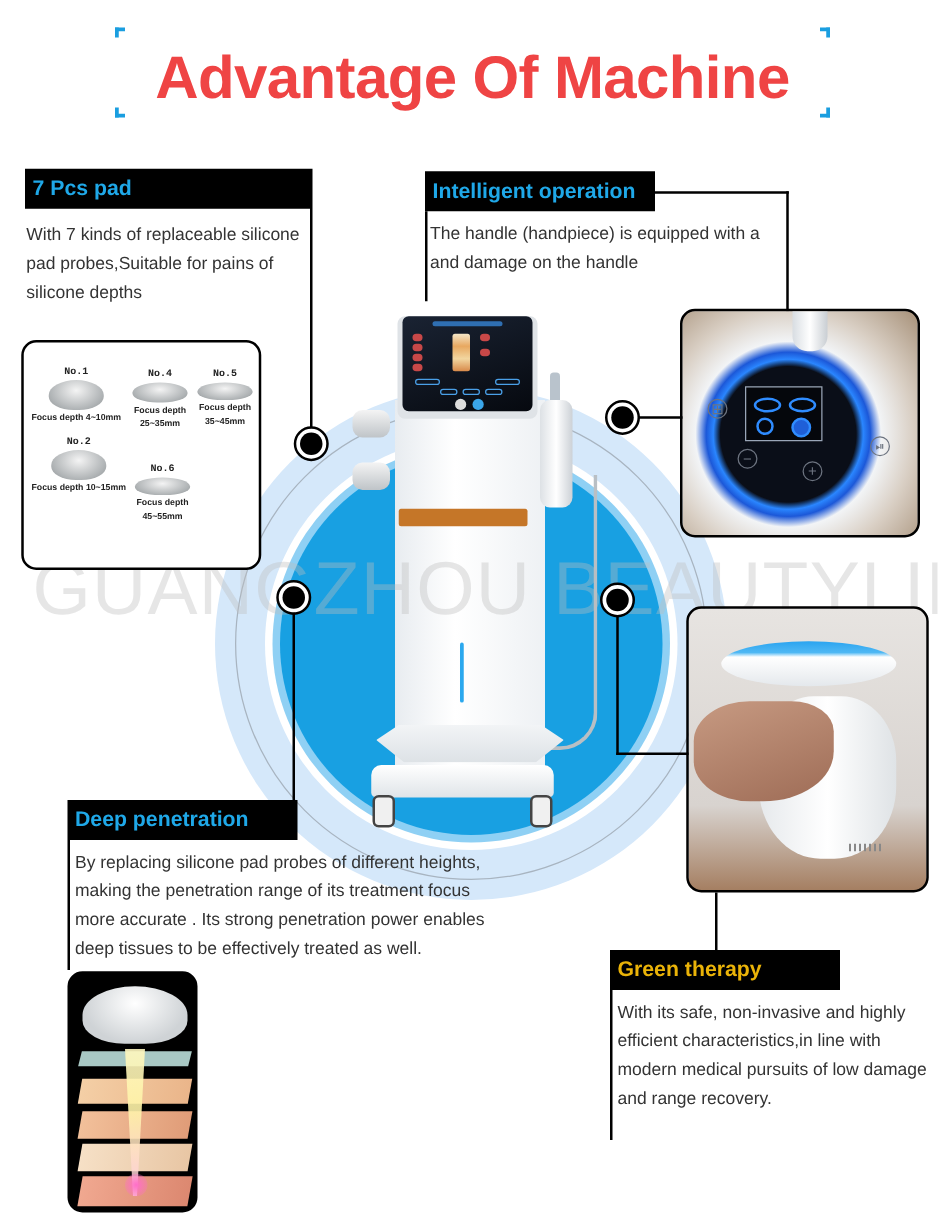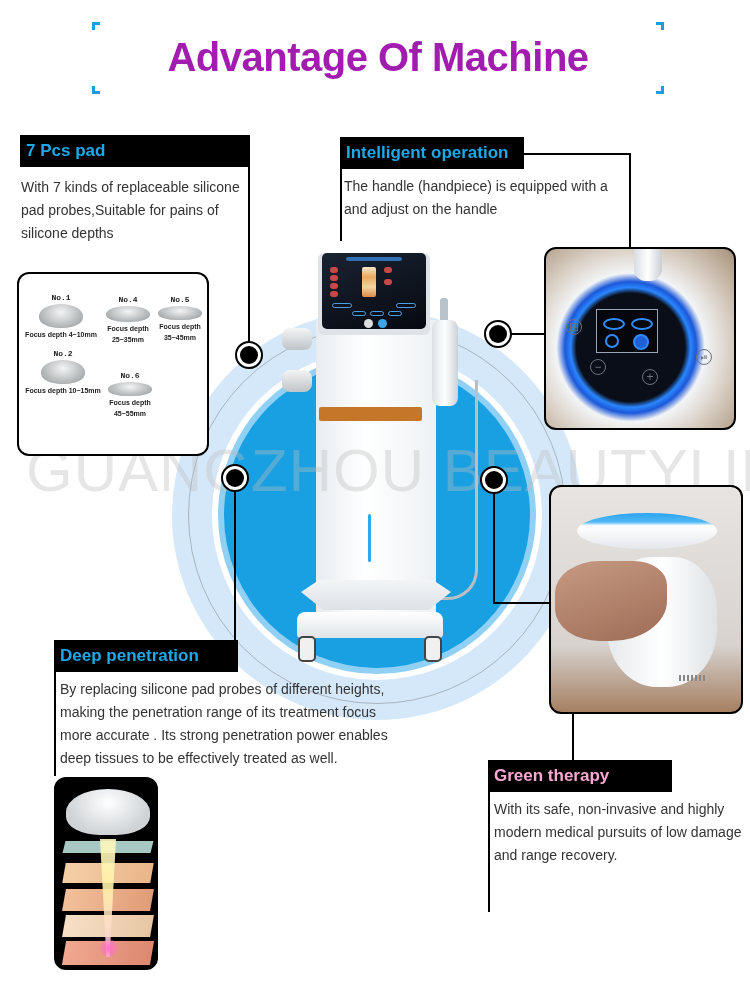--- a/index.html
+++ b/index.html
@@ -9,26 +9,26 @@
   .abs { position: absolute; }
 
   
   .title-frame { left: 92px; top: 22px; width: 572px; height: 72px; }
   .corner { position: absolute; width: 8px; height: 8px; border-color: #1a9ee0; border-style: solid; }
   .corner.tl { left: 0; top: 0; border-width: 3px 0 0 3px; }
   .corner.tr { right: 0; top: 0; border-width: 3px 3px 0 0; }
   .corner.bl { left: 0; bottom: 0; border-width: 0 0 3px 3px; }
   .corner.br { right: 0; bottom: 0; border-width: 0 3px 3px 0; }
   .page-title { position: absolute; left: 0; right: 0; top: 13px; text-align: center;
-    font-size: 40px; font-weight: bold; color: #a21caf; letter-spacing: -0.5px; }
+    font-size: 48px; font-weight: bold; color: #ef4444; letter-spacing: -0.5px; }
 
   
   .sec-head { background: #000; height: 32px; line-height: 32px; padding-left: 6px;
     font-size: 17px; font-weight: bold; color: #1fa8e8; }
-  .sec-head.green { color: #f9a8d4; }
+  .sec-head.green { color: #eab308; }
   .sec-body { font-size: 14px; line-height: 23px; color: #333; }
 
   
   .line { position: absolute; background: #000; }
 
   
   .dot { position: absolute; width: 28px; height: 28px; border-radius: 50%;
     background: #fff; border: 2px solid #000; }
   .dot::after { content: ""; position: absolute; left: 3px; top: 3px; width: 18px; height: 18px;
     border-radius: 50%; background: #000; }
@@ -207,21 +207,21 @@
     <div>45~55mm</div>
   </div>
 </div>
 
 <div class="abs sec-head" style="left:340px;top:137px;width:184px;">Intelligent operation</div>
 <div class="line" style="left:524px;top:153px;width:107px;height:2px;"></div>
 <div class="line" style="left:629px;top:153px;width:2px;height:96px;"></div>
 <div class="line" style="left:340px;top:169px;width:2px;height:72px;"></div>
 <div class="abs sec-body" style="left:344px;top:175px;width:290px;">
   <div>The handle (handpiece) is equipped with a</div>
-  <div>and adjust on the handle</div>
+  <div>and damage on the handle</div>
 </div>
 
 <div class="photo photo-handle">
   <div class="handle-neck"></div>
   <div class="handle-screen">
     <span class="hs-ctl" style="left:6px;top:8px;width:22px;height:12px;"></span>
     <span class="hs-ctl" style="left:34px;top:8px;width:22px;height:12px;"></span>
     <span class="hs-ctl" style="left:8px;top:24px;width:14px;height:14px;"></span>
     <span class="hs-ctl" style="left:36px;top:24px;width:16px;height:16px;background:#1f5fd8;"></span>
   </div>
@@ -264,15 +264,16 @@
   <div class="hand-top"></div>
   <div class="hand-skin"></div>
   <div class="hand-vent"></div>
 </div>
 <div class="line" style="left:572px;top:714px;width:2px;height:46px;"></div>
 
 <div class="abs sec-head green" style="left:488px;top:760px;width:184px;">Green therapy</div>
 <div class="line" style="left:488px;top:792px;width:2px;height:120px;"></div>
 <div class="abs sec-body" style="left:494px;top:798px;width:256px;">
   <div>With its safe, non-invasive and highly</div>
+  <div>efficient characteristics,in line with</div>
   <div>modern medical pursuits of low damage</div>
   <div>and range recovery.</div>
 </div>
 
 </body></html>

